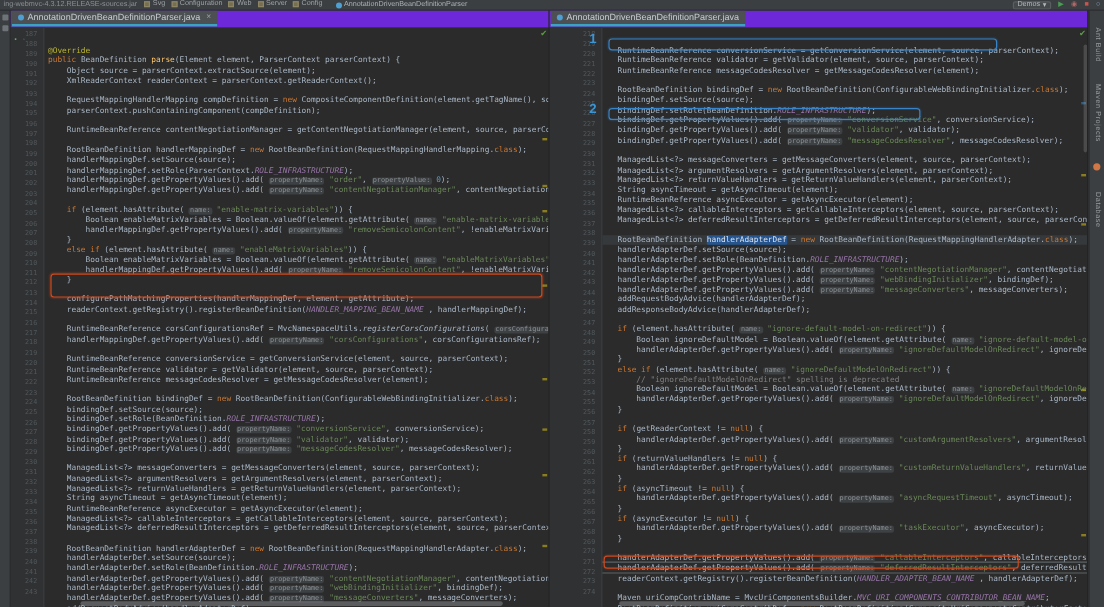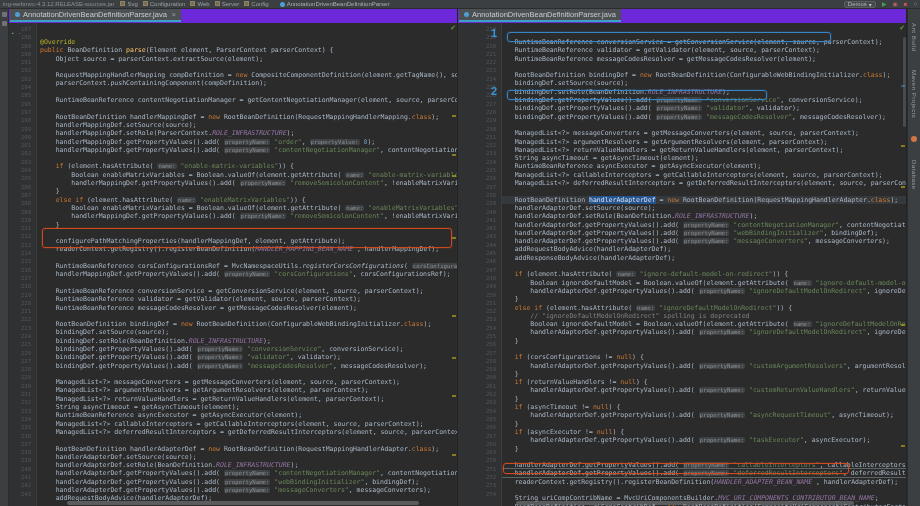--- a/index.html
+++ b/index.html
@@ -169,20 +169,21 @@
             <div class="ln">240</div>
             <div class="ln">241</div>
             <div class="ln">242</div>
             <div class="ln">243</div>
           </div>
         <div class="code-viewport">
           <div class="code">
               <div class="code-line"><span class="tk-a">@Override</span></div>
               <div class="code-line"><span class="tk-k">public </span><span class="tk-d">BeanDefinition </span><span class="tk-m">parse</span><span class="tk-d">(Element element, ParserContext parserContext) {</span></div>
               <div class="code-line"><span class="tk-d">    Object source = parserContext.extractSource(element);</span></div>
+              <div class="code-line"><span class="tk-d">    XmlReaderContext readerContext = parserContext.getReaderContext();</span></div>
               <div class="code-line"></div>
               <div class="code-line"><span class="tk-d">    RequestMappingHandlerMapping compDefinition = </span><span class="tk-k">new </span><span class="tk-d">CompositeComponentDefinition(element.getTagName(), source);</span></div>
               <div class="code-line"><span class="tk-d">    parserContext.pushContainingComponent(compDefinition);</span></div>
               <div class="code-line"></div>
               <div class="code-line"><span class="tk-d">    RuntimeBeanReference contentNegotiationManager = getContentNegotiationManager(element, source, parserContext);</span></div>
               <div class="code-line"></div>
               <div class="code-line"><span class="tk-d">    RootBeanDefinition handlerMappingDef = </span><span class="tk-k">new </span><span class="tk-d">RootBeanDefinition(RequestMappingHandlerMapping.</span><span class="tk-k">class</span><span class="tk-d">);</span></div>
               <div class="code-line"><span class="tk-d">    handlerMappingDef.setSource(source);</span></div>
               <div class="code-line"><span class="tk-d">    handlerMappingDef.setRole(ParserContext.</span><span class="tk-f">ROLE_INFRASTRUCTURE</span><span class="tk-d">);</span></div>
               <div class="code-line"><span class="tk-d">    handlerMappingDef.getPropertyValues().add( </span><span class="tk-h">propertyName:</span><span class="tk-s"> "order"</span><span class="tk-d">, </span><span class="tk-h">propertyValue:</span><span class="tk-n"> 0</span><span class="tk-d">);</span></div>
@@ -347,38 +348,38 @@
               <div class="code-line"><span class="tk-k">    if </span><span class="tk-d">(element.hasAttribute( </span><span class="tk-h">name:</span><span class="tk-s"> "ignore-default-model-on-redirect"</span><span class="tk-d">)) {</span></div>
               <div class="code-line"><span class="tk-d">        Boolean ignoreDefaultModel = Boolean.valueOf(element.getAttribute( </span><span class="tk-h">name:</span><span class="tk-s"> "ignore-default-model-on-redirect"</span></div>
               <div class="code-line"><span class="tk-d">        handlerAdapterDef.getPropertyValues().add( </span><span class="tk-h">propertyName:</span><span class="tk-s"> "ignoreDefaultModelOnRedirect"</span><span class="tk-d">, ignoreDefaultModel);</span></div>
               <div class="code-line"><span class="tk-d">    }</span></div>
               <div class="code-line"><span class="tk-k">    else if </span><span class="tk-d">(element.hasAttribute( </span><span class="tk-h">name:</span><span class="tk-s"> "ignoreDefaultModelOnRedirect"</span><span class="tk-d">)) {</span></div>
               <div class="code-line"><span class="tk-c">        // "ignoreDefaultModelOnRedirect" spelling is deprecated</span></div>
               <div class="code-line"><span class="tk-d">        Boolean ignoreDefaultModel = Boolean.valueOf(element.getAttribute( </span><span class="tk-h">name:</span><span class="tk-s"> "ignoreDefaultModelOnRedirect"</span></div>
               <div class="code-line"><span class="tk-d">        handlerAdapterDef.getPropertyValues().add( </span><span class="tk-h">propertyName:</span><span class="tk-s"> "ignoreDefaultModelOnRedirect"</span><span class="tk-d">, ignoreDefaultModel);</span></div>
               <div class="code-line"><span class="tk-d">    }</span></div>
               <div class="code-line"></div>
-              <div class="code-line"><span class="tk-k">    if </span><span class="tk-d">(corsConfigurations != </span><span class="tk-k">null</span><span class="tk-d">) {</span></div>
+              <div class="code-line"><span class="tk-k">    if </span><span class="tk-d">(getReaderContext != </span><span class="tk-k">null</span><span class="tk-d">) {</span></div>
               <div class="code-line"><span class="tk-d">        handlerAdapterDef.getPropertyValues().add( </span><span class="tk-h">propertyName:</span><span class="tk-s"> "customArgumentResolvers"</span><span class="tk-d">, argumentResolvers);</span></div>
               <div class="code-line"><span class="tk-d">    }</span></div>
               <div class="code-line"><span class="tk-k">    if </span><span class="tk-d">(returnValueHandlers != </span><span class="tk-k">null</span><span class="tk-d">) {</span></div>
               <div class="code-line"><span class="tk-d">        handlerAdapterDef.getPropertyValues().add( </span><span class="tk-h">propertyName:</span><span class="tk-s"> "customReturnValueHandlers"</span><span class="tk-d">, returnValueHandlers);</span></div>
               <div class="code-line"><span class="tk-d">    }</span></div>
               <div class="code-line"><span class="tk-k">    if </span><span class="tk-d">(asyncTimeout != </span><span class="tk-k">null</span><span class="tk-d">) {</span></div>
               <div class="code-line"><span class="tk-d">        handlerAdapterDef.getPropertyValues().add( </span><span class="tk-h">propertyName:</span><span class="tk-s"> "asyncRequestTimeout"</span><span class="tk-d">, asyncTimeout);</span></div>
               <div class="code-line"><span class="tk-d">    }</span></div>
               <div class="code-line"><span class="tk-k">    if </span><span class="tk-d">(asyncExecutor != </span><span class="tk-k">null</span><span class="tk-d">) {</span></div>
               <div class="code-line"><span class="tk-d">        handlerAdapterDef.getPropertyValues().add( </span><span class="tk-h">propertyName:</span><span class="tk-s"> "taskExecutor"</span><span class="tk-d">, asyncExecutor);</span></div>
               <div class="code-line"><span class="tk-d">    }</span></div>
               <div class="code-line"></div>
               <div class="code-line uline"><span class="tk-d">    handlerAdapterDef.getPropertyValues().add( </span><span class="tk-h">propertyName:</span><span class="tk-s"> "callableInterceptors"</span><span class="tk-d">, callableInterceptors);</span></div>
               <div class="code-line uline"><span class="tk-d">    handlerAdapterDef.getPropertyValues().add( </span><span class="tk-h">propertyName:</span><span class="tk-s"> "deferredResultInterceptors"</span><span class="tk-d">, deferredResultInterceptors);</span></div>
               <div class="code-line"><span class="tk-d">    readerContext.getRegistry().registerBeanDefinition(</span><span class="tk-f">HANDLER_ADAPTER_BEAN_NAME</span><span class="tk-d"> , handlerAdapterDef);</span></div>
               <div class="code-line"></div>
-              <div class="code-line"><span class="tk-d">    String uriCompContribName = MvcUriComponentsBuilder.</span><span class="tk-f">MVC_URI_COMPONENTS_CONTRIBUTOR_BEAN_NAME</span><span class="tk-d">;</span></div>
+              <div class="code-line"><span class="tk-d">    Maven uriCompContribName = MvcUriComponentsBuilder.</span><span class="tk-f">MVC_URI_COMPONENTS_CONTRIBUTOR_BEAN_NAME</span><span class="tk-d">;</span></div>
               <div class="code-line"><span class="tk-d">    RootBeanDefinition uriCompContribDef = </span><span class="tk-k">new </span><span class="tk-d">RootBeanDefinition(CompositeUriComponentsContributorFactoryBean.</span></div>
             </div>
         </div>
         <div class="annot-num n1">1</div>
         <div class="annot-num n2">2</div>
         <div class="hlbox blueb bb1"></div>
         <div class="hlbox blueb bb2"></div>
         <div class="hlbox redb rb-right"></div>
         <span class="okcheck">✔</span>
         <div class="tick b" style="top:62px"></div>

